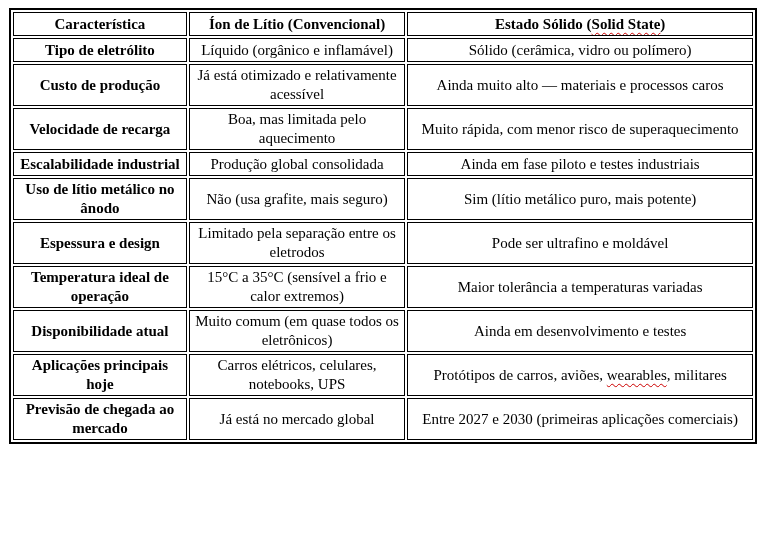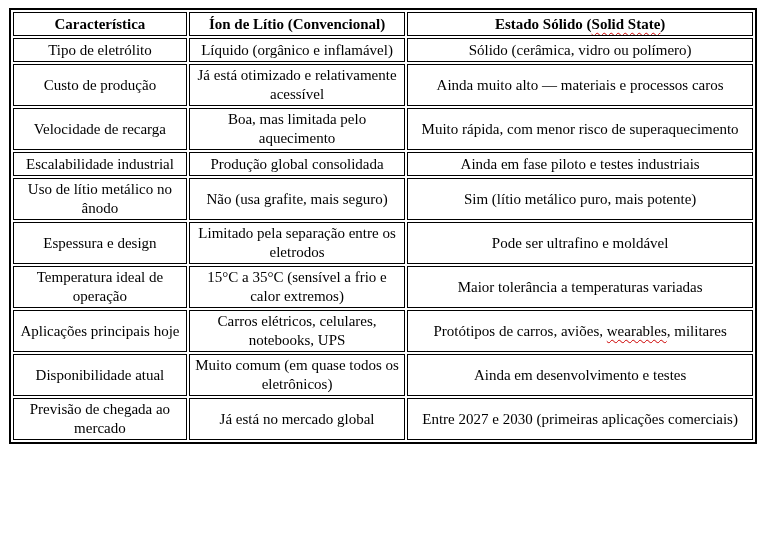--- a/index.html
+++ b/index.html
@@ -37,21 +37,21 @@
     font-size: 15px;
     line-height: 19px;
     color: #000000;
     background: #ffffff;
     overflow: hidden;
   }
   table.cmp th {
     font-weight: bold;
   }
   td.feature {
-    font-weight: normal;
+    font-weight: bold;
   }
   col.c1 { width: 172px; }
   col.c2 { width: 214px; }
   col.c3 { width: 342px; }
   tr.h1 td, tr.h1 th { height: 22px; }
   tr.h2 td, tr.h2 th { height: 40px; }
   .squiggle {
     text-decoration: underline;
     text-decoration-style: wavy;
     text-decoration-color: #cc0000;
@@ -117,29 +117,29 @@
       <td>Pode ser ultrafino e moldável</td>
     </tr>
 
     <tr class="h2">
       <td class="feature">Temperatura ideal de operação</td>
       <td>15°C a 35°C (sensível a frio e calor extremos)</td>
       <td>Maior tolerância a temperaturas variadas</td>
     </tr>
 
     <tr class="h2">
+      <td class="feature">Disponibilidade atual</td>
+      <td>Muito comum (em quase todos os eletrônicos)</td>
+      <td>Ainda em desenvolvimento e testes</td>
+    </tr>
+
+    <tr class="h2">
       <td class="feature">Aplicações principais hoje</td>
       <td>Carros elétricos, celulares, notebooks, UPS</td>
       <td><span>Protótipos de carros, aviões, </span><span class="squiggle">wearables</span><span>, militares</span></td>
-    </tr>
-
-    <tr class="h2">
-      <td class="feature">Disponibilidade atual</td>
-      <td>Muito comum (em quase todos os eletrônicos)</td>
-      <td>Ainda em desenvolvimento e testes</td>
     </tr>
 
     <tr class="h2">
       <td class="feature">Previsão de chegada ao mercado</td>
       <td>Já está no mercado global</td>
       <td>Entre 2027 e 2030 (primeiras aplicações comerciais)</td>
     </tr>
 
   </tbody>
     </table>

